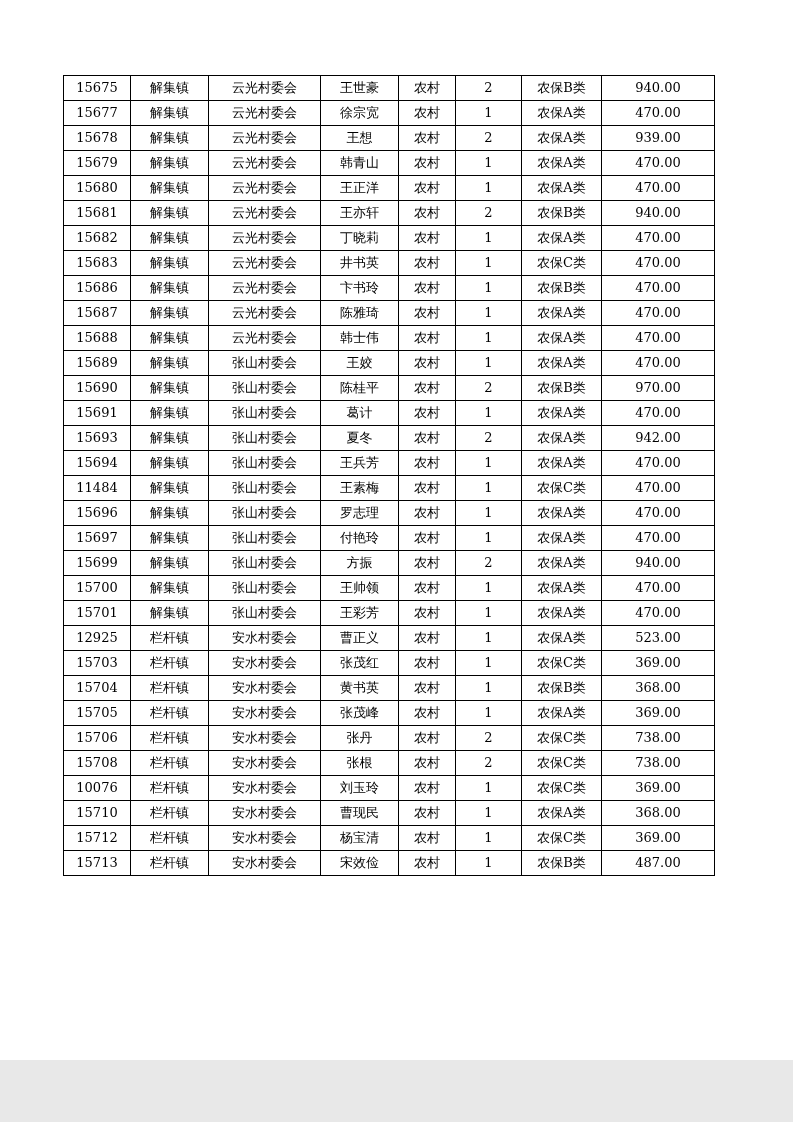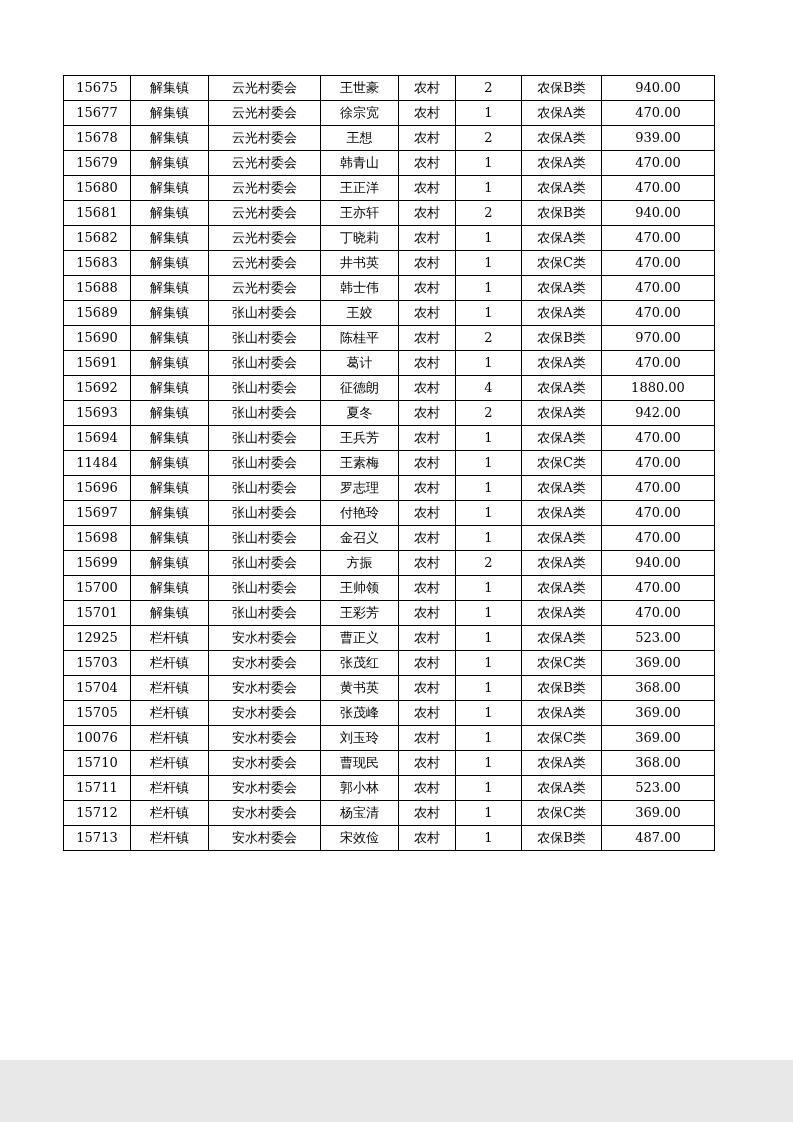--- a/index.html
+++ b/index.html
@@ -137,20 +137,40 @@
           <td>15683</td>
           <td>解集镇</td>
           <td>云光村委会</td>
           <td>井书英</td>
           <td>农村</td>
           <td>1</td>
           <td>农保C类</td>
           <td>470.00</td>
         </tr>
         <tr>
+          <td>15686</td>
+          <td>解集镇</td>
+          <td>云光村委会</td>
+          <td>卞书玲</td>
+          <td>农村</td>
+          <td>1</td>
+          <td>农保B类</td>
+          <td>470.00</td>
+        </tr>
+        <tr>
+          <td>15687</td>
+          <td>解集镇</td>
+          <td>云光村委会</td>
+          <td>陈雅琦</td>
+          <td>农村</td>
+          <td>1</td>
+          <td>农保A类</td>
+          <td>470.00</td>
+        </tr>
+        <tr>
           <td>15688</td>
           <td>解集镇</td>
           <td>云光村委会</td>
           <td>韩士伟</td>
           <td>农村</td>
           <td>1</td>
           <td>农保A类</td>
           <td>470.00</td>
         </tr>
         <tr>
@@ -177,30 +197,20 @@
           <td>15691</td>
           <td>解集镇</td>
           <td>张山村委会</td>
           <td>葛计</td>
           <td>农村</td>
           <td>1</td>
           <td>农保A类</td>
           <td>470.00</td>
         </tr>
         <tr>
-          <td>15692</td>
-          <td>解集镇</td>
-          <td>张山村委会</td>
-          <td>征德朗</td>
-          <td>农村</td>
-          <td>4</td>
-          <td>农保A类</td>
-          <td>1880.00</td>
-        </tr>
-        <tr>
           <td>15693</td>
           <td>解集镇</td>
           <td>张山村委会</td>
           <td>夏冬</td>
           <td>农村</td>
           <td>2</td>
           <td>农保A类</td>
           <td>942.00</td>
         </tr>
         <tr>
@@ -237,30 +247,20 @@
           <td>15697</td>
           <td>解集镇</td>
           <td>张山村委会</td>
           <td>付艳玲</td>
           <td>农村</td>
           <td>1</td>
           <td>农保A类</td>
           <td>470.00</td>
         </tr>
         <tr>
-          <td>15698</td>
-          <td>解集镇</td>
-          <td>张山村委会</td>
-          <td>金召义</td>
-          <td>农村</td>
-          <td>1</td>
-          <td>农保A类</td>
-          <td>470.00</td>
-        </tr>
-        <tr>
           <td>15699</td>
           <td>解集镇</td>
           <td>张山村委会</td>
           <td>方振</td>
           <td>农村</td>
           <td>2</td>
           <td>农保A类</td>
           <td>940.00</td>
         </tr>
         <tr>
@@ -317,48 +317,58 @@
           <td>15705</td>
           <td>栏杆镇</td>
           <td>安水村委会</td>
           <td>张茂峰</td>
           <td>农村</td>
           <td>1</td>
           <td>农保A类</td>
           <td>369.00</td>
         </tr>
         <tr>
+          <td>15706</td>
+          <td>栏杆镇</td>
+          <td>安水村委会</td>
+          <td>张丹</td>
+          <td>农村</td>
+          <td>2</td>
+          <td>农保C类</td>
+          <td>738.00</td>
+        </tr>
+        <tr>
+          <td>15708</td>
+          <td>栏杆镇</td>
+          <td>安水村委会</td>
+          <td>张根</td>
+          <td>农村</td>
+          <td>2</td>
+          <td>农保C类</td>
+          <td>738.00</td>
+        </tr>
+        <tr>
           <td>10076</td>
           <td>栏杆镇</td>
           <td>安水村委会</td>
           <td>刘玉玲</td>
           <td>农村</td>
           <td>1</td>
           <td>农保C类</td>
           <td>369.00</td>
         </tr>
         <tr>
           <td>15710</td>
           <td>栏杆镇</td>
           <td>安水村委会</td>
           <td>曹现民</td>
           <td>农村</td>
           <td>1</td>
           <td>农保A类</td>
           <td>368.00</td>
-        </tr>
-        <tr>
-          <td>15711</td>
-          <td>栏杆镇</td>
-          <td>安水村委会</td>
-          <td>郭小林</td>
-          <td>农村</td>
-          <td>1</td>
-          <td>农保A类</td>
-          <td>523.00</td>
         </tr>
         <tr>
           <td>15712</td>
           <td>栏杆镇</td>
           <td>安水村委会</td>
           <td>杨宝清</td>
           <td>农村</td>
           <td>1</td>
           <td>农保C类</td>
           <td>369.00</td>

